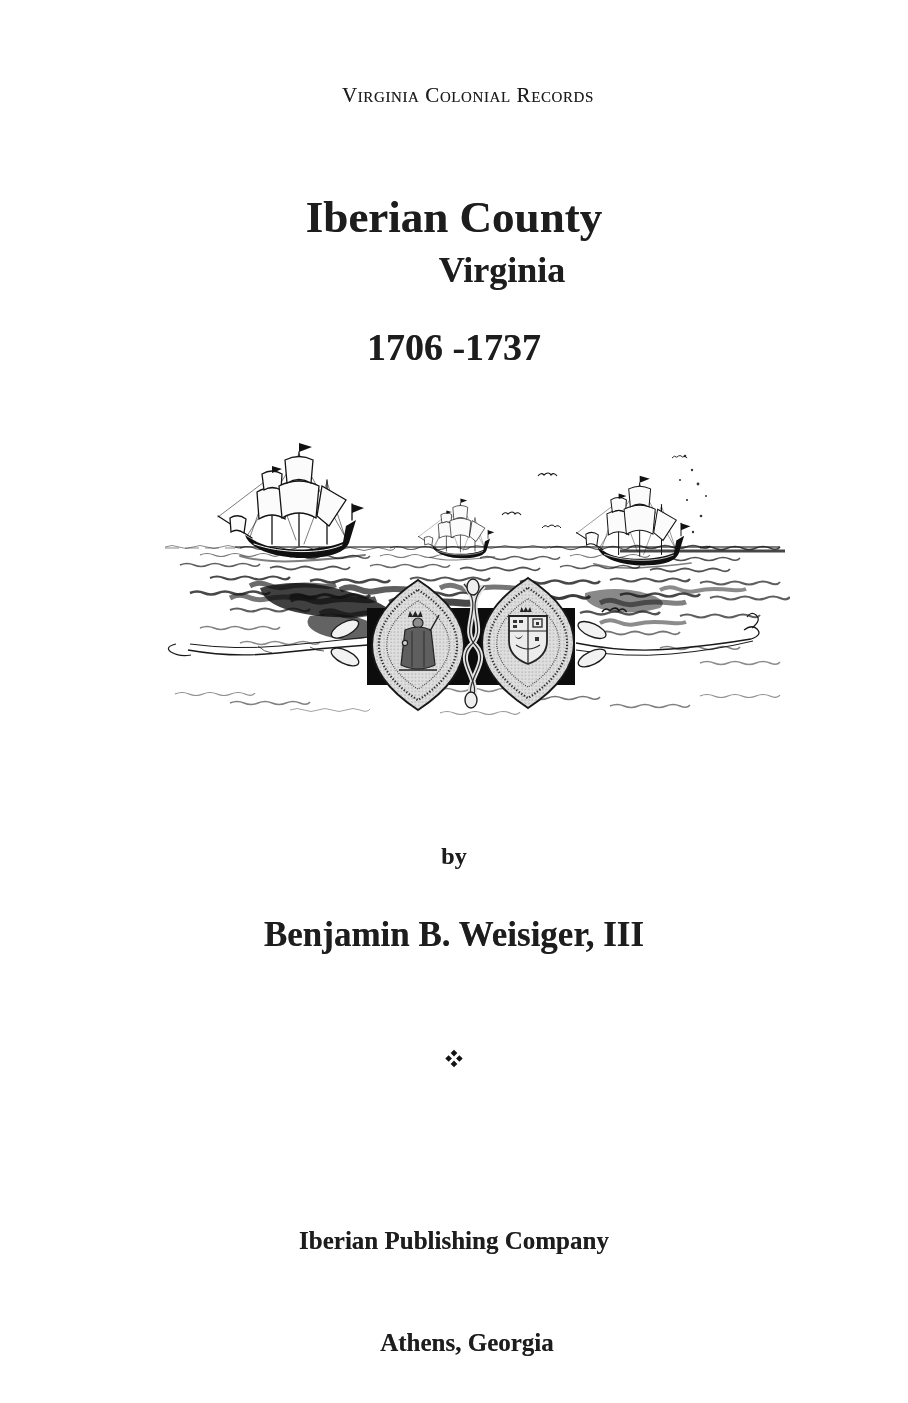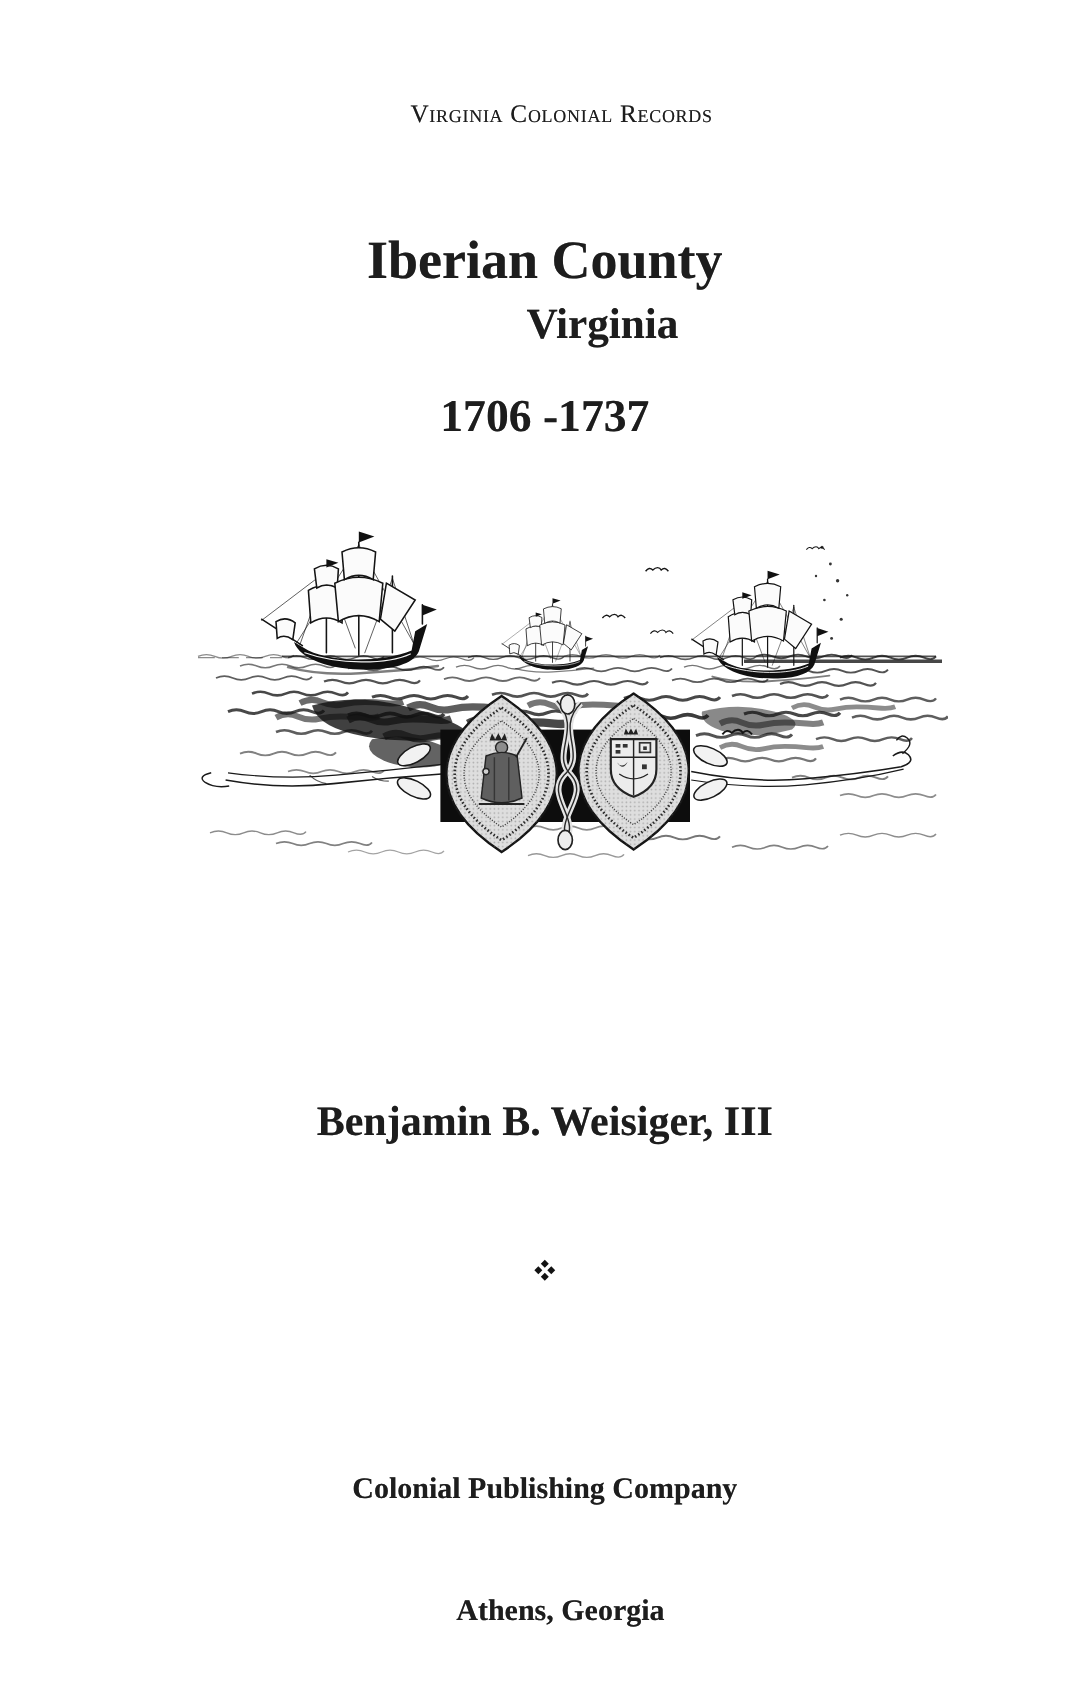--- a/index.html
+++ b/index.html
@@ -218,24 +218,25 @@
     <g fill="none">
       <path d="M324,146 C346,170 318,190 336,208 C352,226 320,244 334,266" stroke="#e4e4e4" stroke-width="5"></path>
       <path d="M344,148 C322,170 350,190 330,208 C314,226 346,246 330,264" stroke="#e4e4e4" stroke-width="5"></path>
       <path d="M324,146 C346,170 318,190 336,208 C352,226 320,244 334,266" stroke="#2a2a2a" stroke-width="1.2"></path>
       <path d="M344,148 C322,170 350,190 330,208 C314,226 346,246 330,264" stroke="#2a2a2a" stroke-width="1.2"></path>
       <ellipse cx="333" cy="149" rx="6" ry="8" fill="#eee" stroke="#222" stroke-width="1.4"></ellipse>
       <ellipse cx="331" cy="262" rx="6" ry="8" fill="#eee" stroke="#222" stroke-width="1.4"></ellipse>
     </g>
   </svg>
 
+  <div class="cline ink by-label">by</div>
   <div class="cline ink author">Benjamin B. Weisiger, III</div>
 
   <svg class="ornament" viewBox="0 0 24 24" aria-hidden="true">
     <path fill="#131313" d="M12,1 L16.2,5.2 12,9.4 7.8,5.2 Z M5.2,7.8 L9.4,12 5.2,16.2 1,12 Z M18.8,7.8 L23,12 18.8,16.2 14.6,12 Z M12,14.6 L16.2,18.8 12,23 7.8,18.8 Z"></path>
   </svg>
 
   <div class="cline ink imprint">
-    <div>Colonial Publishing Company</div>
+    <div>Iberian Publishing Company</div>
     <div class="loc">Athens, Georgia</div>
   </div>
 
 </div>
 
 </body></html>

